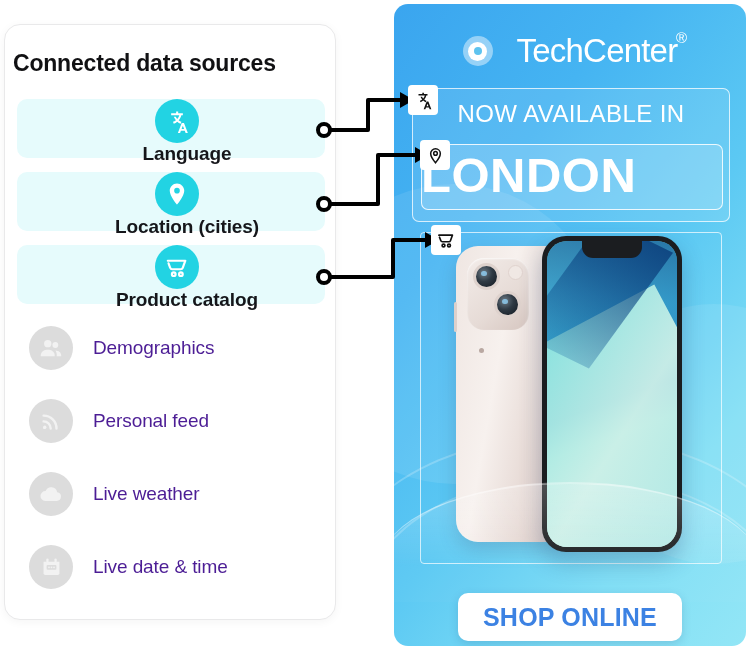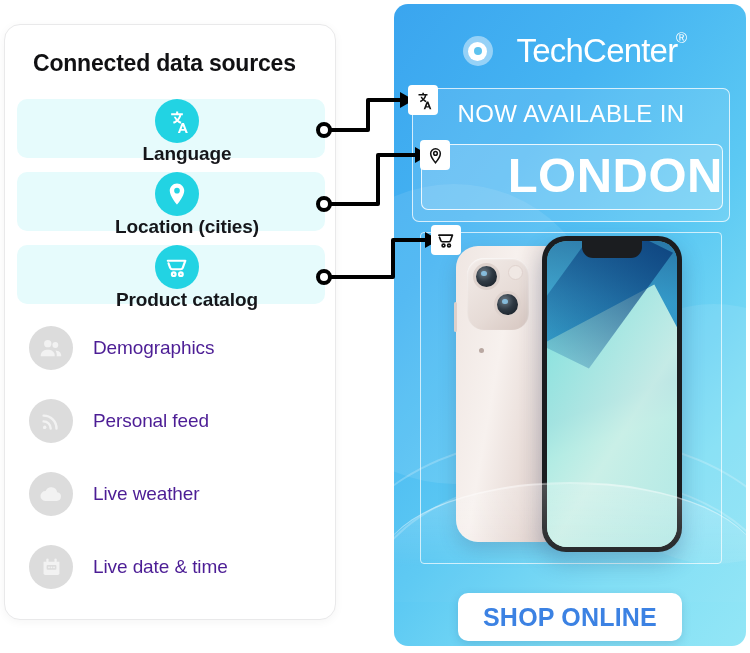--- a/index.html
+++ b/index.html
@@ -17,21 +17,21 @@
     left: 4px; top: 24px;
     width: 332px; height: 596px;
     background: #ffffff;
     border: 1px solid #e9e9ea;
     border-radius: 16px;
     box-shadow: 0 2px 10px rgba(0,0,0,0.045);
     z-index: 3;
   }
   .panel-title {
     position: absolute;
-    left: 28px; top: 25px;
+    left: 8px; top: 25px;
     font-size: 23px;
     font-weight: 700;
     color: #111113;
     letter-spacing: -0.2px;
   }
   .src-list { position: absolute; left: 12px; top: 74px; width: 308px; }
   .src-item {
     position: relative;
     display: flex; align-items: center;
     height: 59px;
@@ -123,21 +123,21 @@
     background: rgba(255,255,255,0.16);
   }
   .b-headline {
     position: absolute; left: 18px; top: 96px; width: 318px;
     text-align: center;
     color: #ffffff; font-size: 24px; font-weight: 400;
     letter-spacing: 0.4px;
   }
   .b-city {
     position: absolute; left: 27px; top: 143px; width: 302px;
-    text-align: right;
+    text-align: left;
     color: #ffffff; font-size: 49px; font-weight: 700;
     letter-spacing: 0.5px;
   }
 
   
   .prod-frame {
     position: absolute; left: 26px; top: 228px;
     width: 302px; height: 332px;
     border: 1.5px solid rgba(255,255,255,0.70);
     border-radius: 4px;

